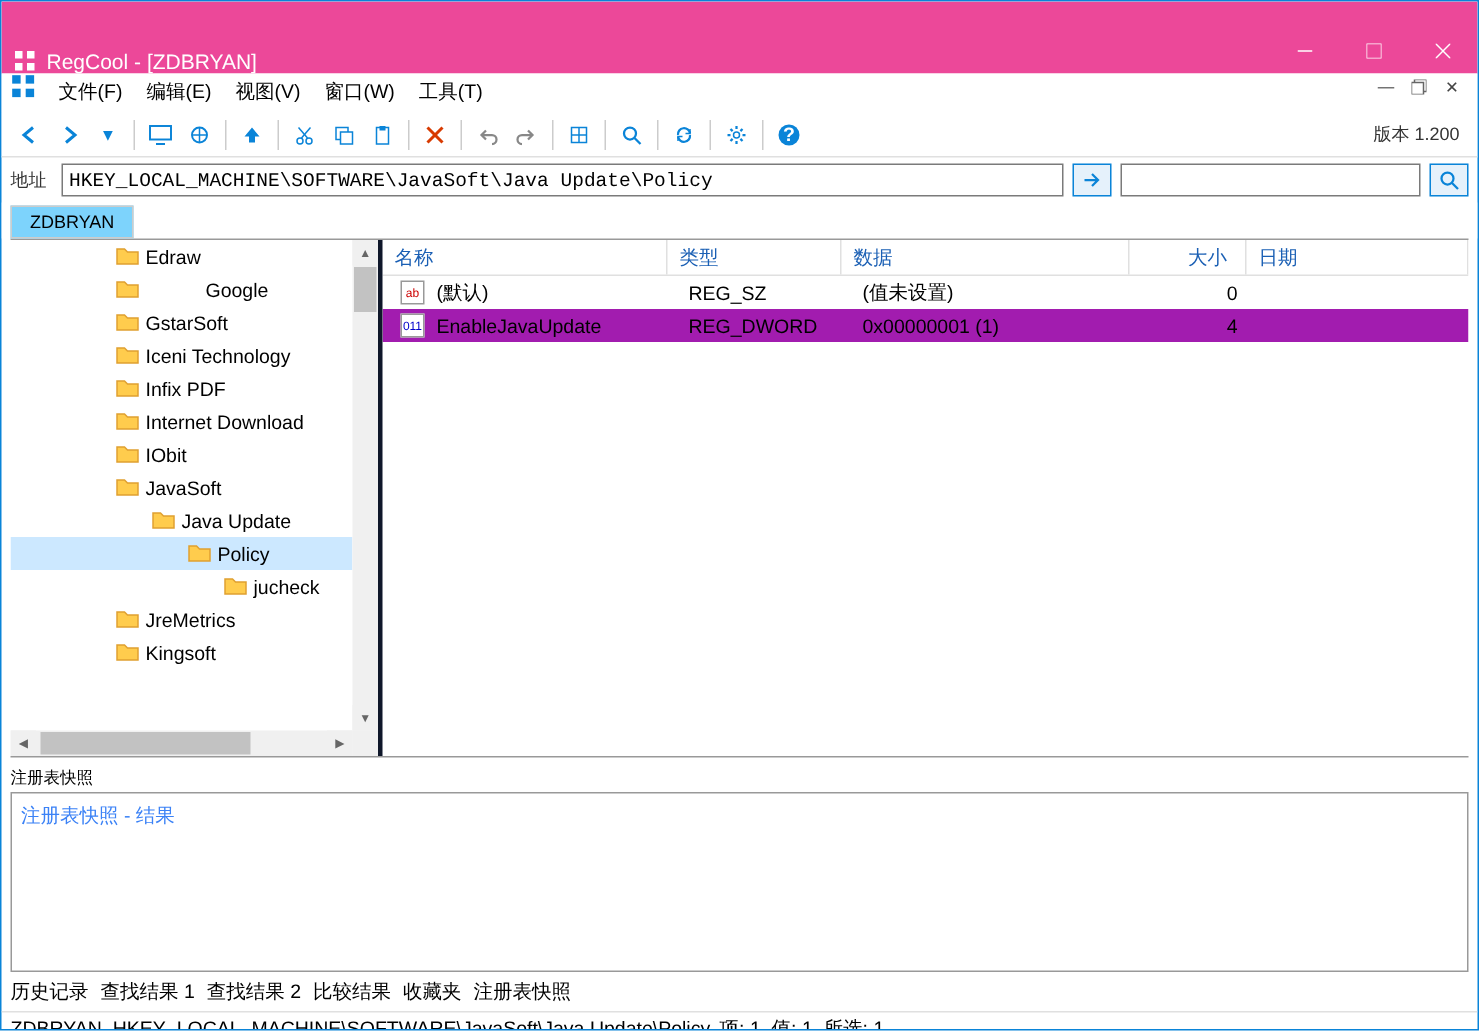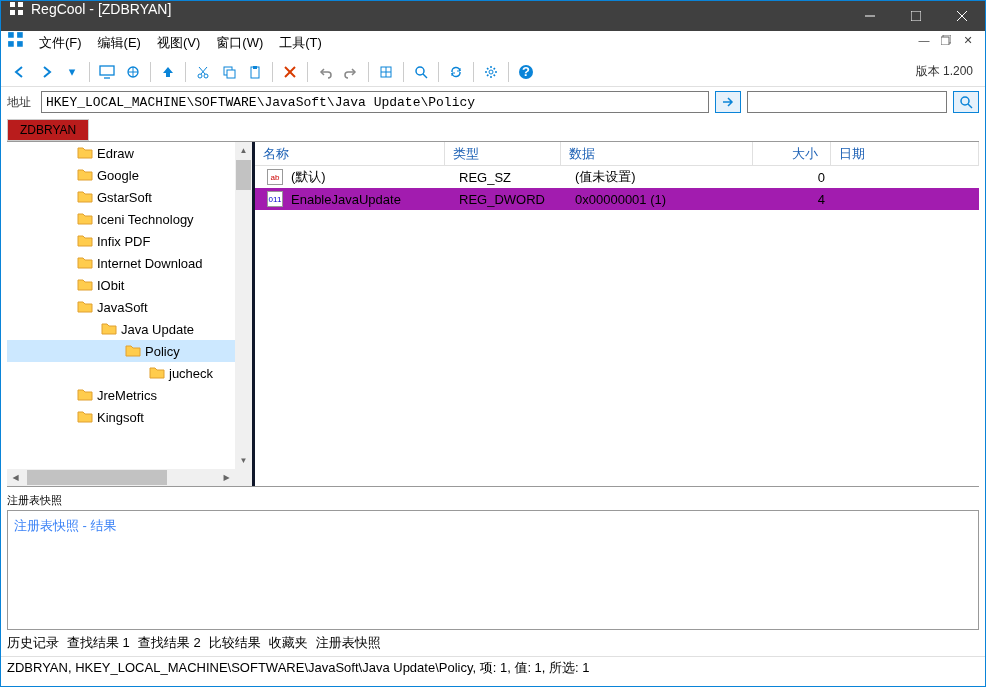--- a/index.html
+++ b/index.html
@@ -1,17 +1,17 @@
 <!DOCTYPE html>
 <html><head>
 <meta charset="utf-8">
 <style>
 * { margin:0; padding:0; box-sizing:border-box; font-family:"Microsoft YaHei","Segoe UI",sans-serif; font-size:13px; }
 body { background:#fff; width:986px; height:687px; overflow:hidden; border:1px solid #0a84d8; }
-.titlebar { background:#404040; color:#fff; height:30px; display:flex; align-items:flex-start; padding:0 0 0 8px; }
+.titlebar { background:#ec4899; color:#fff; height:48px; display:flex; align-items:flex-end; padding:0 0 0 8px; }
 .titlebar .logo { width:16px; height:16px; margin-right:6px; display:inline-block; }
 .titlebar .title { flex:1; font-size:14px; }
 .titlebar .winbtns { display:flex; }
 .titlebar .winbtn { width:46px; height:30px; display:flex; align-items:center; justify-content:center; cursor:pointer; color:#fff; }
 
 .menubar { height:26px; display:flex; align-items:flex-start; padding:0 6px; background:#fff; }
 .menubar .mlogo { width:18px; height:18px; margin-right:6px; }
 .menubar .menuitem { padding:3px 8px; cursor:pointer; }
 .menubar .spacer { flex:1; }
 .menubar .mdibtn { width:18px; height:18px; margin:0 2px; display:flex; align-items:center; justify-content:center; cursor:pointer; font-size:11px; color:#444; }
@@ -25,21 +25,21 @@
 .toolbar .version { color:#333; margin-right:6px; font-size:12px; }
 
 .addrbar { height:30px; display:flex; align-items:center; padding:0 6px; gap:6px; }
 .addrbar .lbl { color:#333; font-size:12px; margin-right:4px; }
 .addrbar .addr { flex:0 0 668px; height:22px; border:1px solid #7a7a7a; padding:0 4px; font-family:"Courier New",monospace; font-size:13px; }
 .addrbar .gobtn { width:26px; height:22px; border:1px solid #0a84d8; background:#e5f1fb; display:flex; align-items:center; justify-content:center; cursor:pointer; }
 .addrbar .search { flex:1; height:22px; border:1px solid #7a7a7a; padding:0 4px; }
 .addrbar .srchbtn { width:26px; height:22px; border:1px solid #0a84d8; background:#e5f1fb; display:flex; align-items:center; justify-content:center; cursor:pointer; }
 
 .tabstrip { height:24px; display:flex; align-items:flex-end; padding:0 6px; background:#fff; }
-.tabstrip .tab { padding:3px 12px; border:1px solid #ccc; background:#b91c1c; cursor:pointer; font-size:12px; }
+.tabstrip .tab { padding:3px 12px; border:1px solid #ccc; background:#7dd3fc; cursor:pointer; font-size:12px; }
 
 .mainarea { height:346px; display:flex; border-top:1px solid #999; border-bottom:1px solid #999; margin:0 6px; }
 .treepane { width:248px; border-right:3px solid #0f172a; position:relative; overflow:hidden; }
 .treecontent { position:absolute; top:0; left:0; right:17px; bottom:17px; overflow:hidden; }
 .treenode { height:22px; display:flex; align-items:center; padding-left:4px; cursor:pointer; white-space:nowrap; }
 .treenode.selected { background:#cce8ff; }
 .foldericon { width:16px; height:16px; margin-right:4px; flex-shrink:0; }
 .vscrollbar { position:absolute; right:0; top:0; width:17px; bottom:17px; background:#f0f0f0; }
 .vscrollbar .thumb { position:absolute; left:1px; right:1px; top:2px; height:40px; background:#c2c2c2; }
 .vscrollbar .arrow { position:absolute; left:0; right:0; height:17px; background:#f0f0f0; display:flex; align-items:center; justify-content:center; font-size:8px; color:#666; cursor:pointer; }
@@ -264,21 +264,21 @@
 
 <div class="mainarea">
   <div class="treepane">
     <div class="treecontent" id="treecontent">
         <div class="treenode" style="padding-left: 70px;">
           <span class="foldericon"><svg viewBox="0 0 16 16">
               <path d="M1 3h5l2 2h7v8H1z" fill="#ffcc4d" stroke="#e0a030"></path>
             </svg></span>
           <span>Edraw</span>
         </div>
-        <div class="treenode" style="padding-left: 70px;">
+        <div class="treenode" style="padding-left: 70px; gap: 40px;">
           <span class="foldericon"><svg viewBox="0 0 16 16">
               <path d="M1 3h5l2 2h7v8H1z" fill="#ffcc4d" stroke="#e0a030"></path>
             </svg></span>
           <span>Google</span>
         </div>
         <div class="treenode" style="padding-left: 70px;">
           <span class="foldericon"><svg viewBox="0 0 16 16">
               <path d="M1 3h5l2 2h7v8H1z" fill="#ffcc4d" stroke="#e0a030"></path>
             </svg></span>
           <span>GstarSoft</span>

